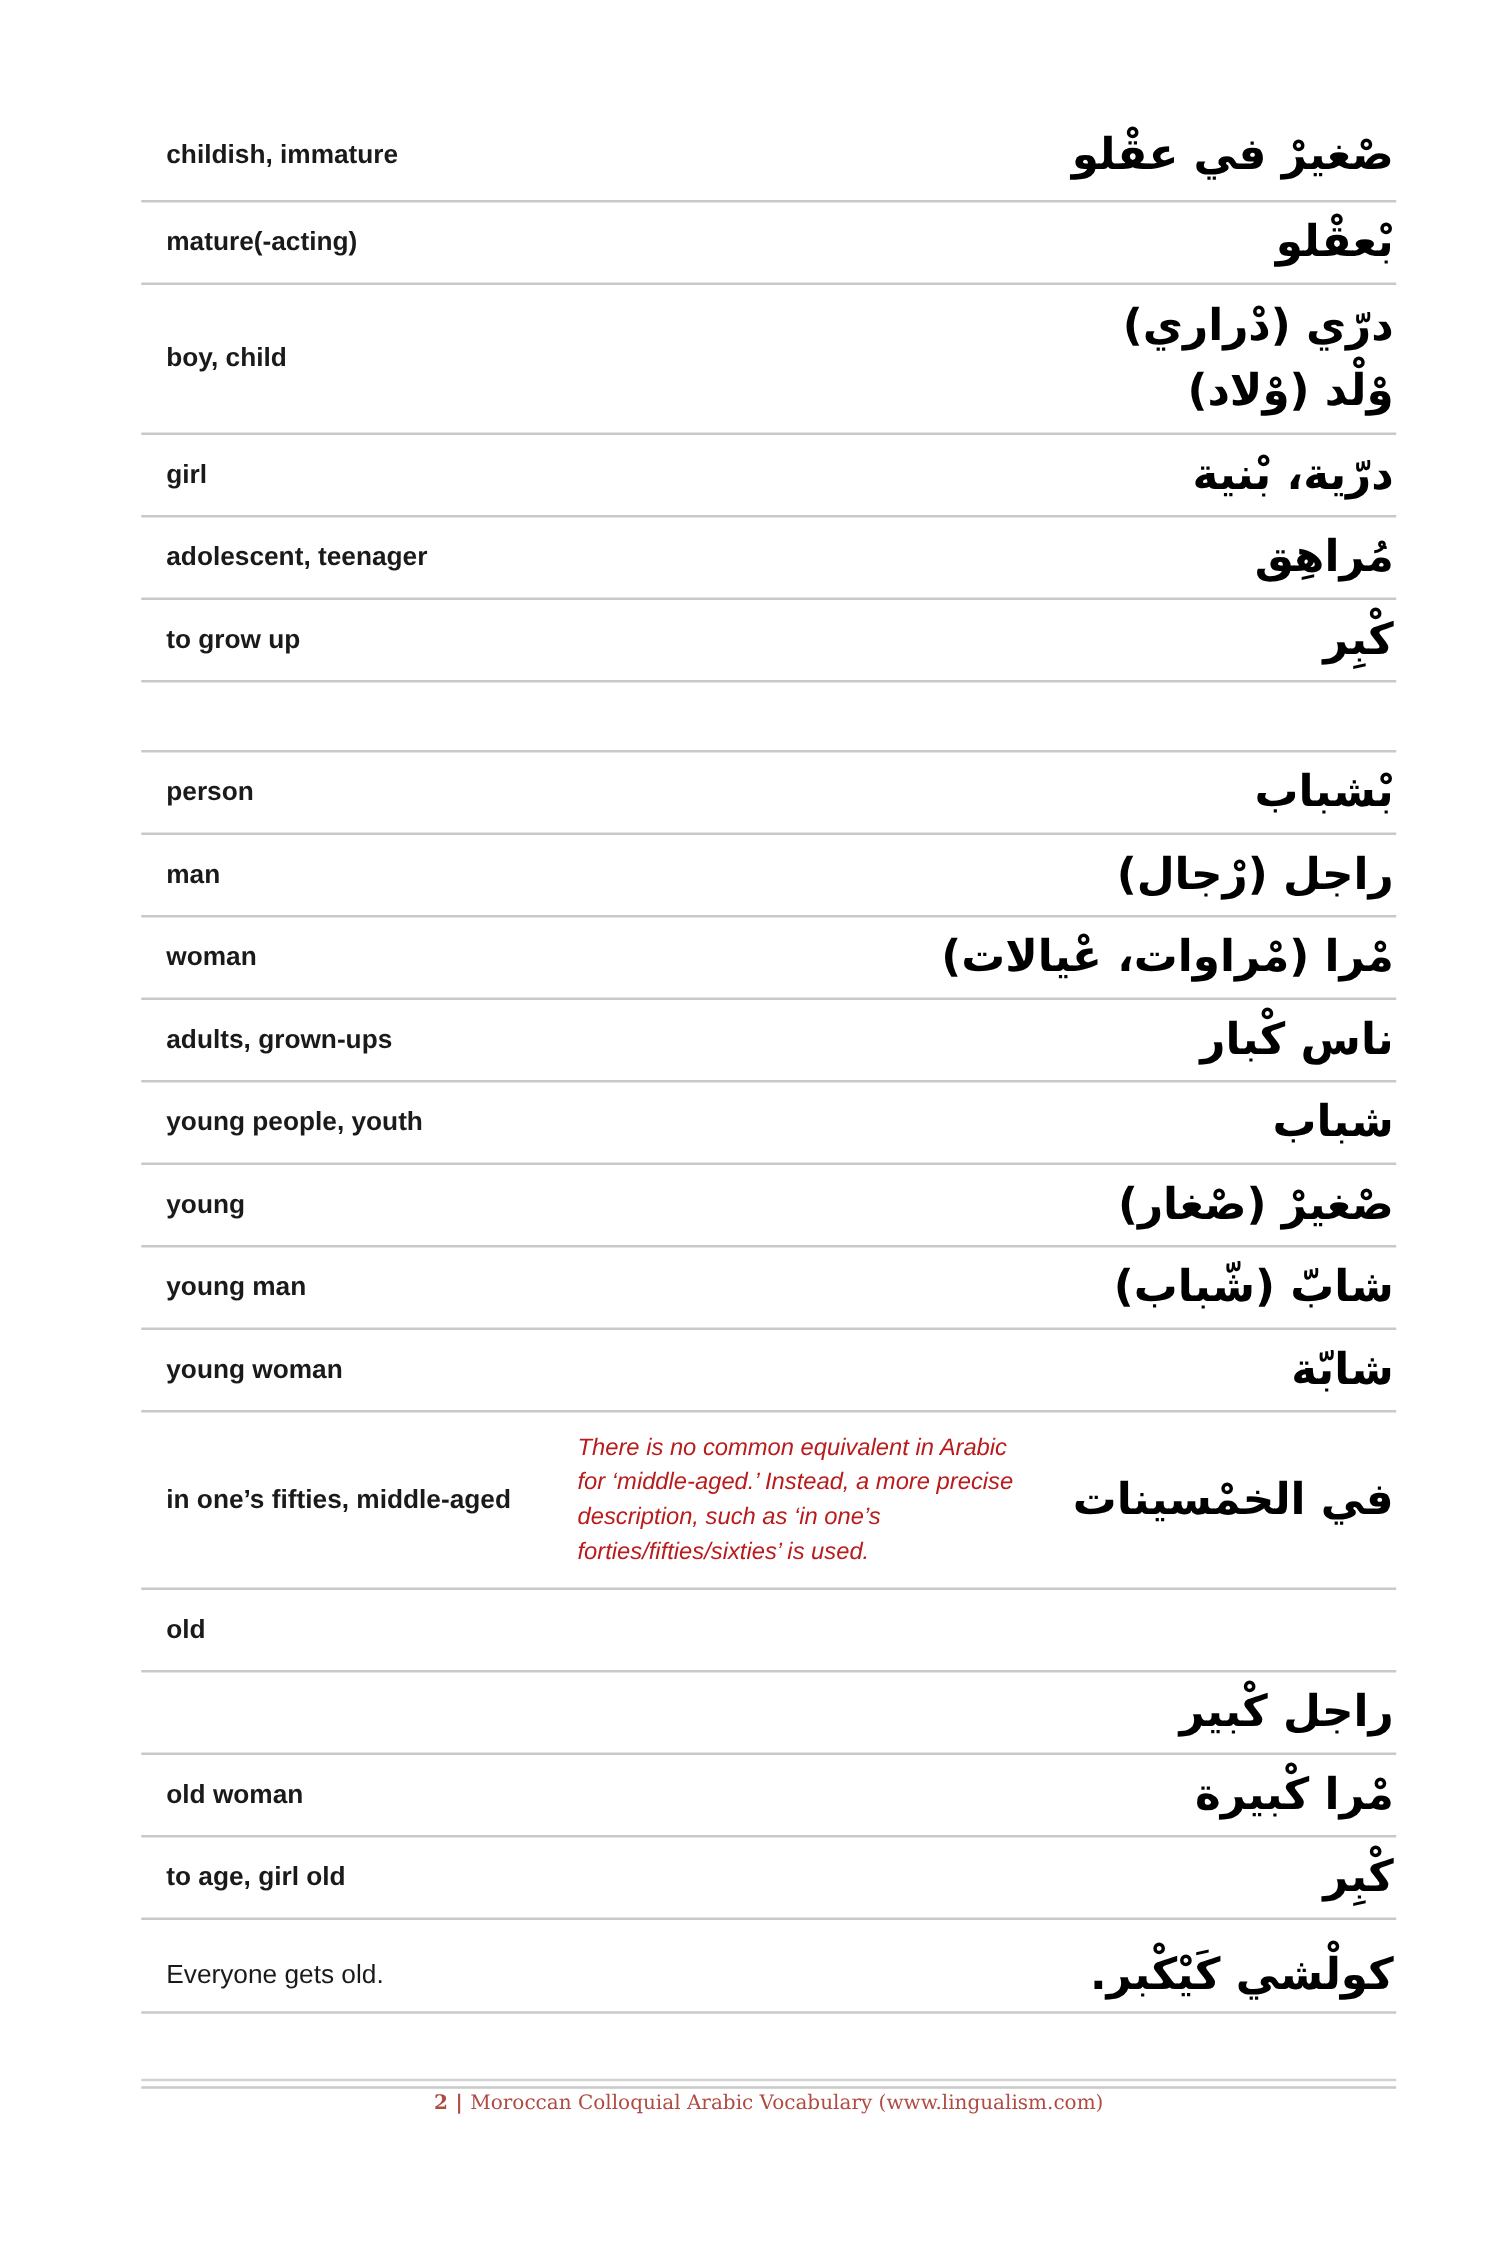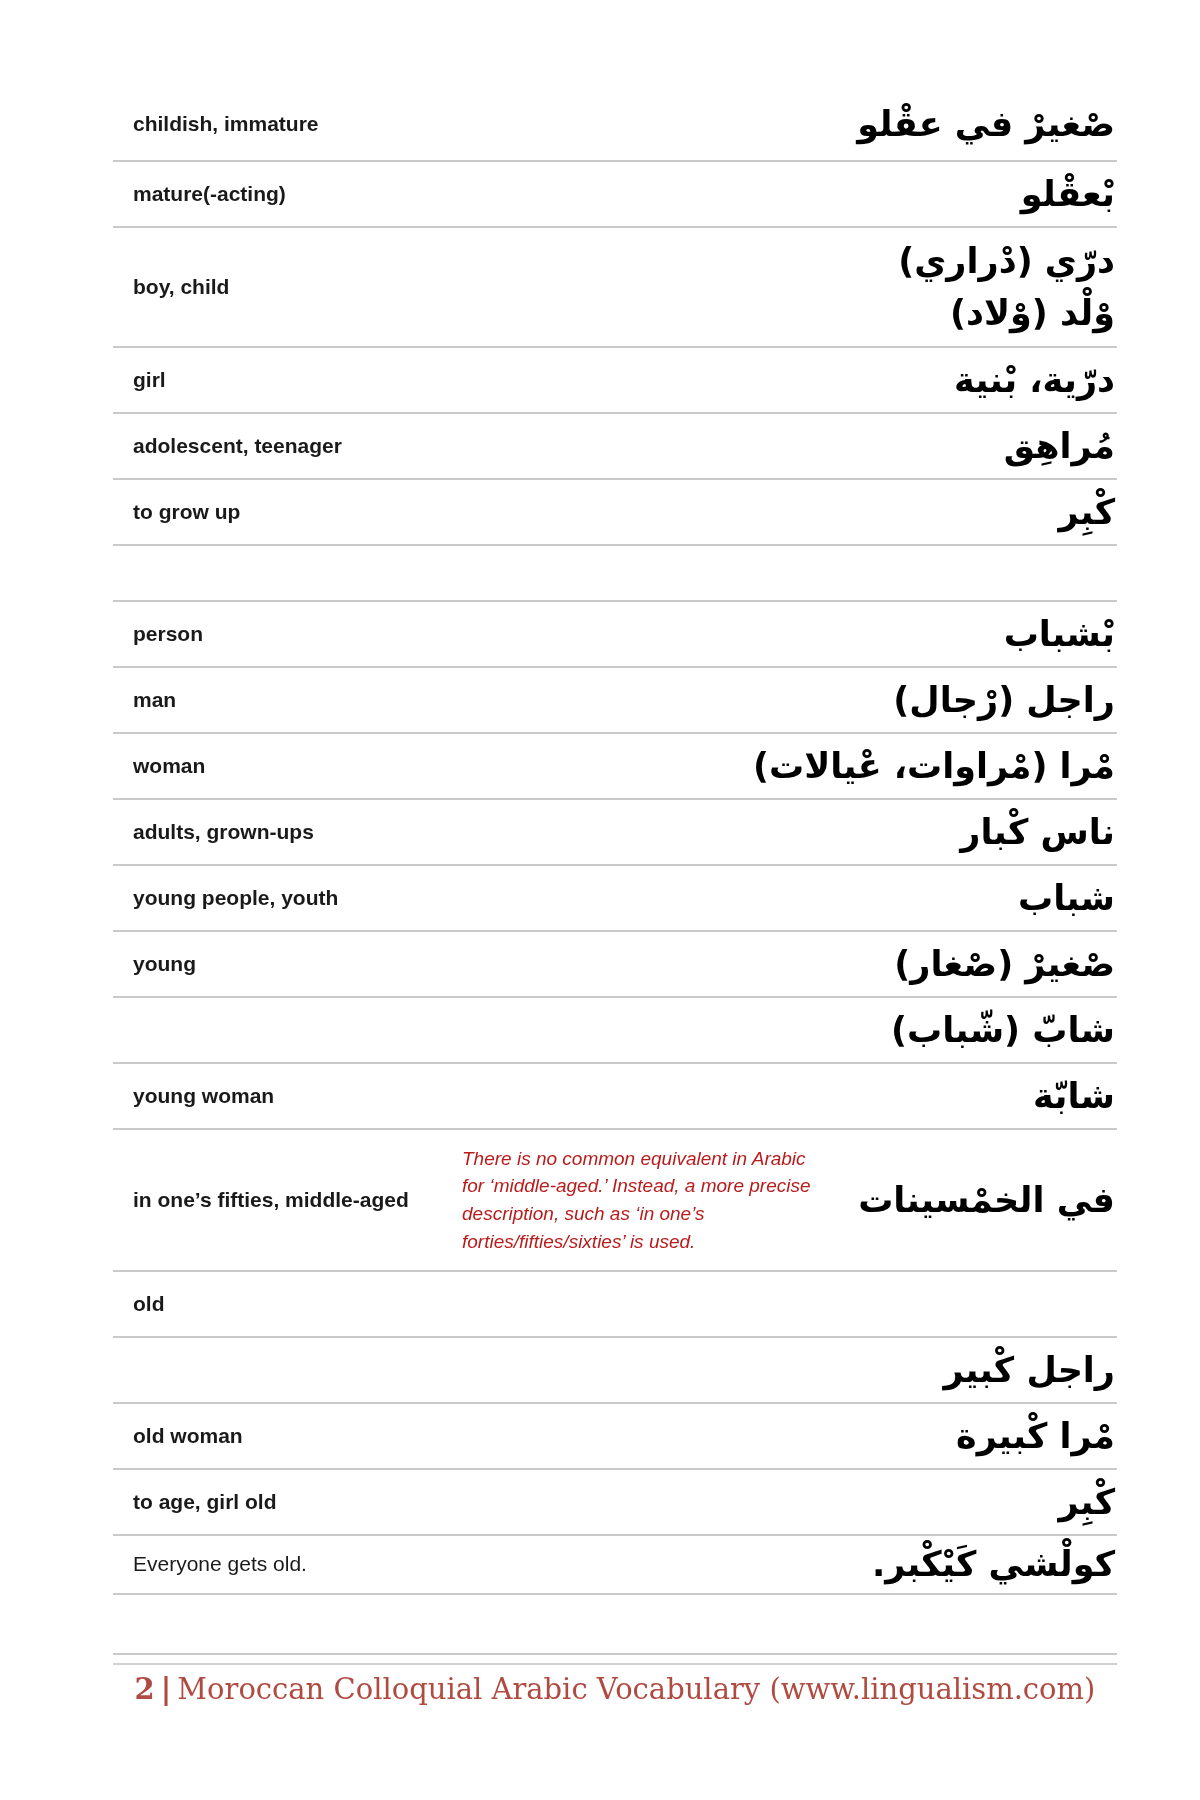--- a/index.html
+++ b/index.html
@@ -18,21 +18,21 @@
   .row {
     display: flex;
     align-items: center;
     box-sizing: border-box;
     border-bottom: 2px solid var(--rule, #c9c9c9);
     min-height: 66px;
   }
   .row.first   { min-height: 74px; }
   .row.tall    { min-height: 120px; }
   .row.noterow { min-height: 142px; }
-  .row.example { min-height: 59px; }
+  .row.example { min-height: 59px; margin-top: 16px; }
   .row.spacer  { min-height: 56px; }
   .row.spacer.end { min-height: 60px; }
   .cell-en {
     flex: 0 0 349px;
     box-sizing: border-box;
     padding-left: 20px;
     padding-right: 14px;
     font-size: 21px;
     font-weight: bold;
     line-height: 1.25;
@@ -68,21 +68,21 @@
     left: 113px; width: 1004px;
     top: 1663px;
     border-top: 2px solid #d2d2d2;
   }
   .page-footer {
     position: absolute;
     left: 113px; width: 1004px;
     top: 1672px;
     text-align: center;
     font-family: "DejaVu Serif", serif;
-    font-size: 29px;
+    font-size: 16px;
     color: var(--accent, #b04b42);
   }
   .page-footer .pagenum { font-weight: bold; }
   .page-footer .sep { font-weight: bold; padding: 0 6px; }
 </style>
 </head>
 <body style="--accent: #b04b42; --rule: #c9c9c9;">
 
 <div class="vocab-table">
     <div class="row first">
@@ -131,20 +131,21 @@
     </div>
     <div class="row">
       <div class="cell-en">young people, youth</div>
       <div class="cell-ar">شباب</div>
     </div>
     <div class="row">
       <div class="cell-en">young</div>
       <div class="cell-ar">صْغيرْ (صْغار)</div>
     </div>
     <div class="row">
+      <div class="cell-en">young man</div>
       <div class="cell-ar">شابّ (شّباب)</div>
     </div>
     <div class="row">
       <div class="cell-en">young woman</div>
       <div class="cell-ar">شابّة</div>
     </div>
     <div class="row noterow">
       <div class="cell-en">in one’s fifties, middle-aged</div>
       <div class="cell-note">There is no common equivalent in Arabic for ‘middle-aged.’ Instead, a more precise description, such as ‘in one’s forties/fifties/sixties’ is used.</div>
       <div class="cell-ar">في الخمْسينات</div>

